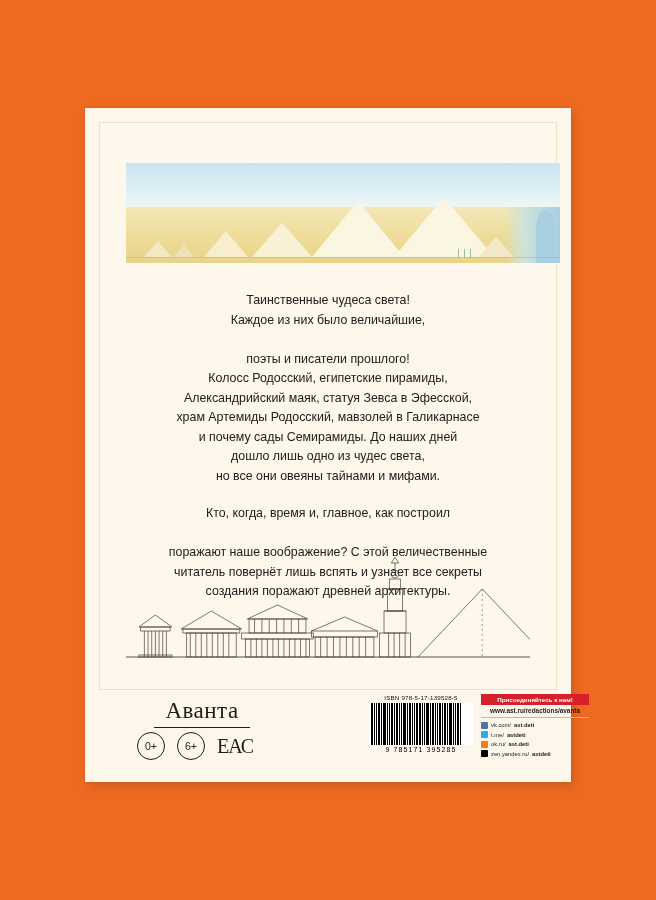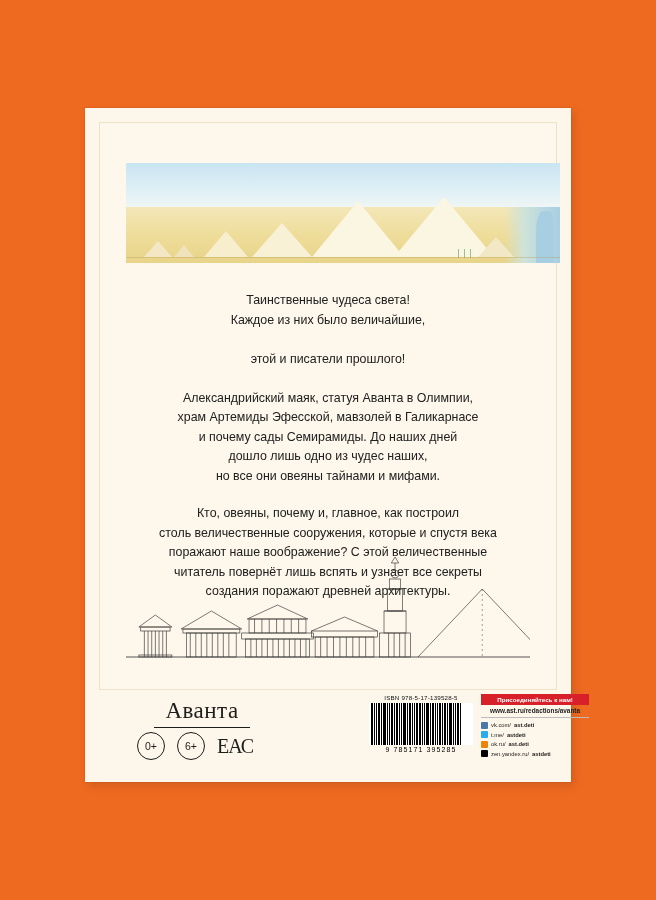--- a/index.html
+++ b/index.html
@@ -278,31 +278,31 @@
         <div class="palm" style="left:338px"></div>
         <div class="palm" style="left:344px"></div>
         <div class="groundline"></div>
       </div>
 
       <div class="blurb">
         <p class="para1">
           <span>Таинственные чудеса света!</span><br>
           <span>Каждое из них было величайшие,</span><br>
           <br>
-          <span>этой и писатели прошлого!</span><br>
-          <br>
-          <span>Александрийский маяк, статуя Аванта в Олимпии,</span><br>
-          <span>храм Артемиды Эфесской, мавзолей в Галикарнасе</span><br>
+          <span>поэты и писатели прошлого!</span><br>
+          <span>Колосс Родосский, египетские пирамиды,</span><br>
+          <span>Александрийский маяк, статуя Зевса в Эфесской,</span><br>
+          <span>храм Артемиды Родосский, мавзолей в Галикарнасе</span><br>
           <span>и почему сады Семирамиды. До наших дней</span><br>
-          <span>дошло лишь одно из чудес наших,</span><br>
+          <span>дошло лишь одно из чудес света,</span><br>
           <span>но все они овеяны тайнами и мифами.</span>
         </p>
         <p class="para2">
-          <span>Кто, овеяны, почему и, главное, как построил</span><br>
-          <span>столь величественные сооружения, которые и спустя века</span><br>
+          <span>Кто, когда, время и, главное, как построил</span><br>
+          <br>
           <span>поражают наше воображение? С этой величественные</span><br>
           <span>читатель повернёт лишь вспять и узнает все секреты</span><br>
           <span>создания поражают древней архитектуры.</span>
         </p>
       </div>
 
       <div class="skyline">
         <svg viewBox="0 0 440 120" preserveAspectRatio="none" aria-hidden="true">
           <g fill="none" stroke="#3a3a38" stroke-width="0.7">
 

